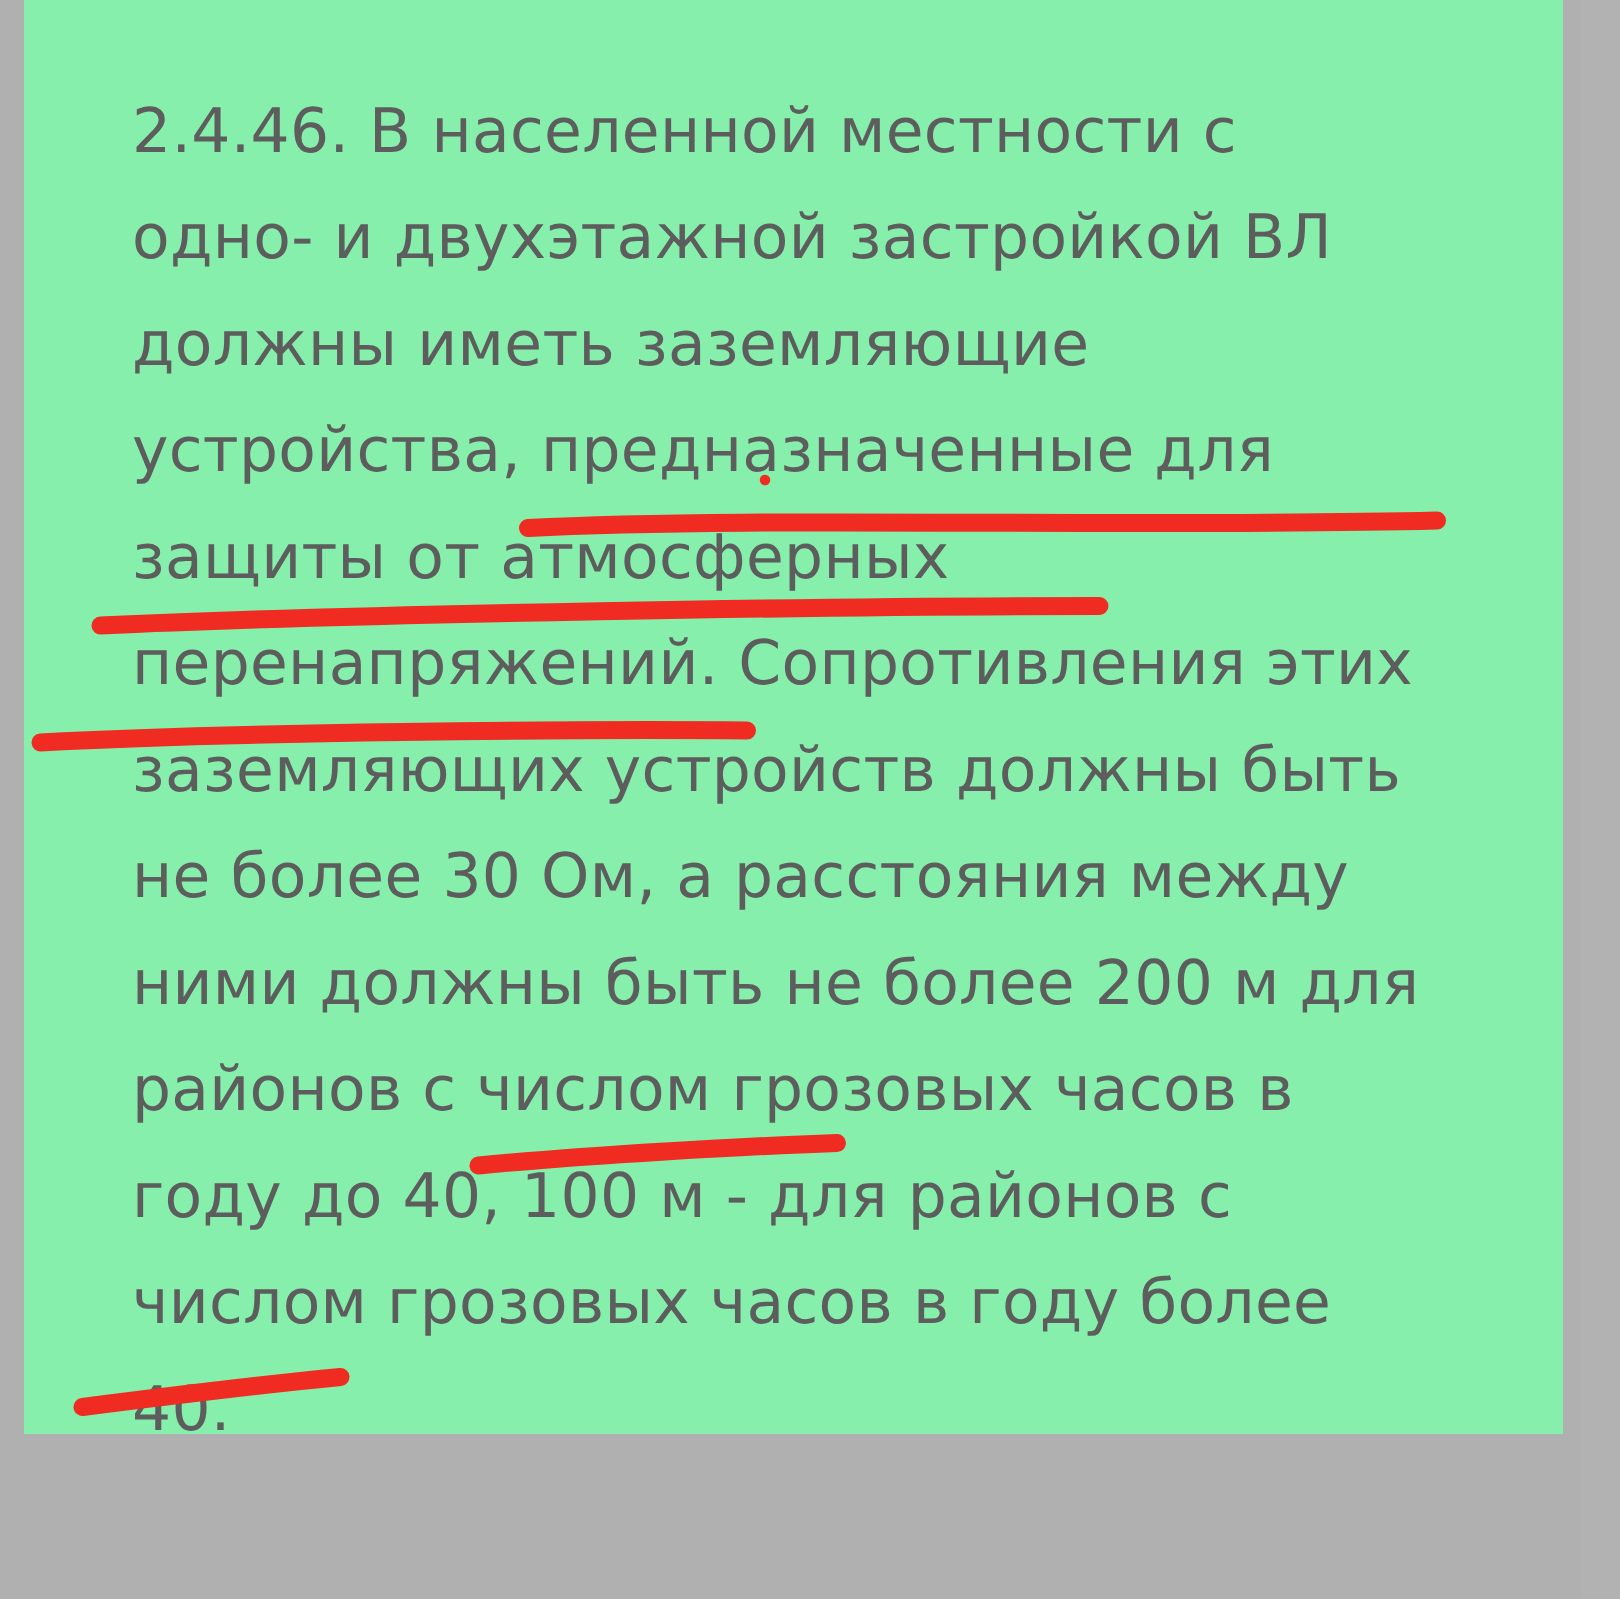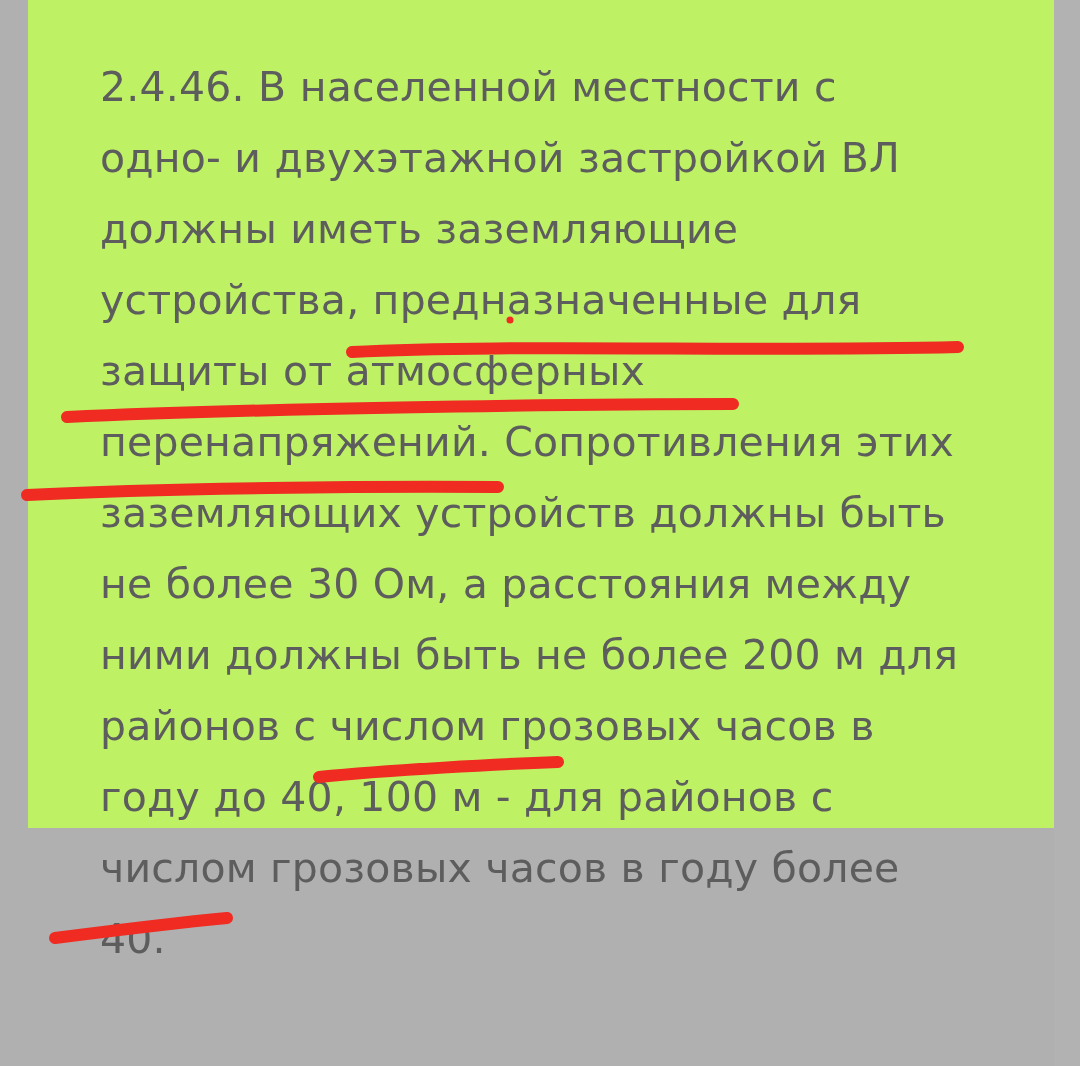--- a/index.html
+++ b/index.html
@@ -16,25 +16,25 @@
   .page {
     position: absolute;
     left: 0;
     top: 0;
     width: 1080px;
     height: 1066px;
     background: #b0b0b0;
   }
   .sheet {
     position: absolute;
-    left: 28px;
+    left: 16px;
     top: 0;
     width: 1026px;
-    height: 828px;
-    background: #bef264;
+    height: 956px;
+    background: #86efac;
   }
   .sheet-right-edge {
     position: absolute;
     left: 1054px;
     top: 0;
     width: 26px;
     height: 1066px;
     background: #b2b2b2;
   }
   .text-block {

